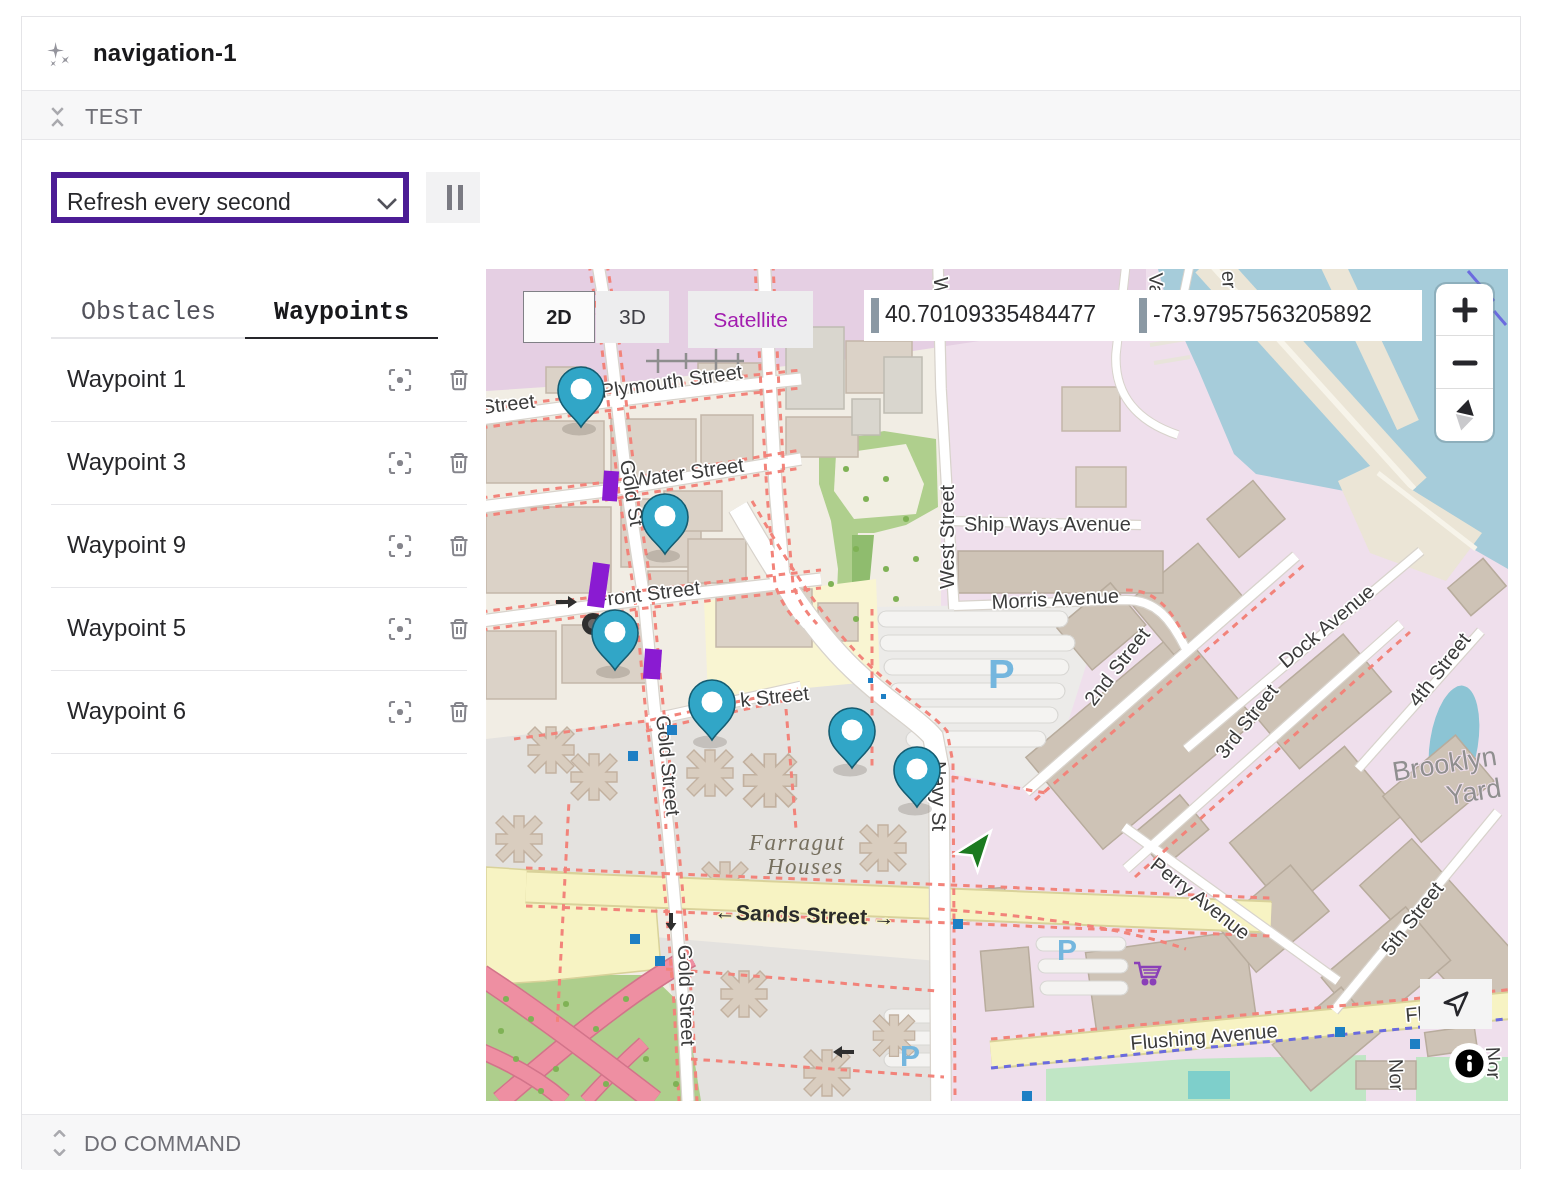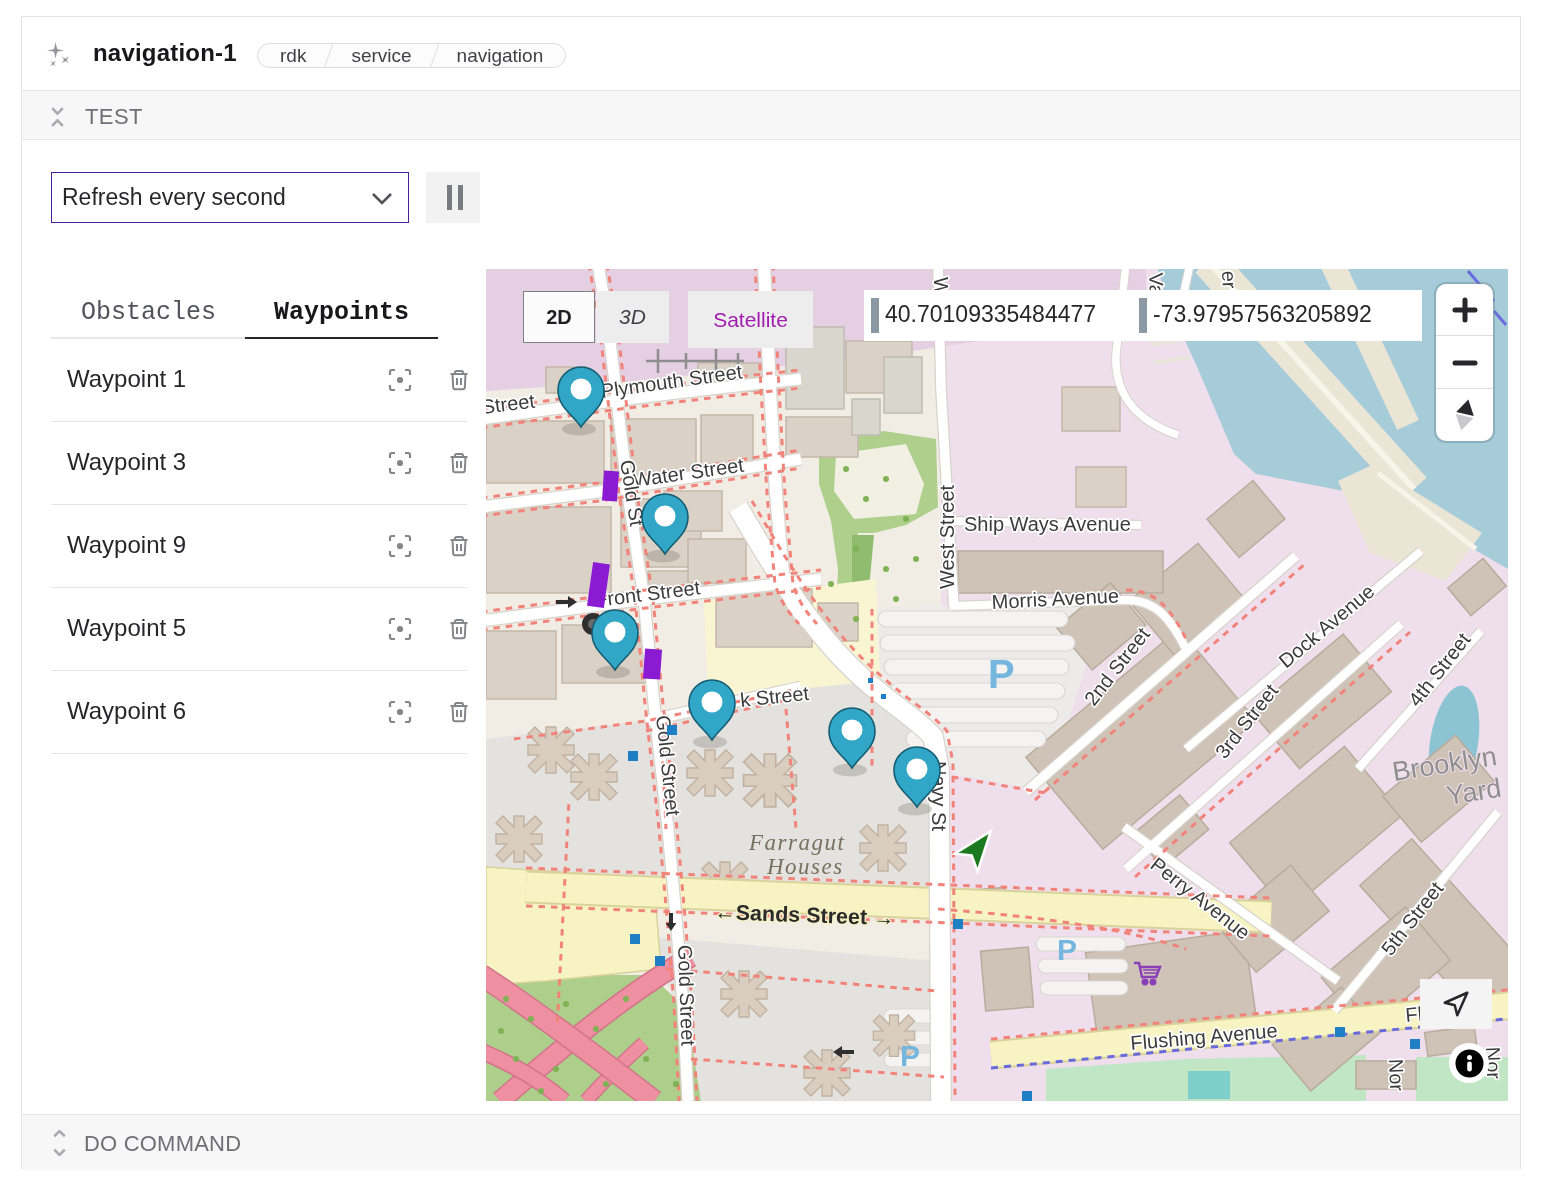--- a/index.html
+++ b/index.html
@@ -12,36 +12,36 @@
   #crumb { position:absolute; left:235px; top:26px; height:25px; border:1px solid #DDDDE0; background:#FCFCFD; border-radius:14px; display:flex; align-items:center; font-size:19px; color:#3F3F46; overflow:hidden; }
   #crumb span.t { padding:0 22px; }
   #crumb span.sep { width:1px; height:40px; background:#E0E0E3; transform:rotate(20deg); }
   
   .bar { position:absolute; left:0; width:100%; height:50px; background:#F7F7F8; border-top:1px solid #E7E7EA; border-bottom:1px solid #E7E7EA; }
   .bar .lbl { position:absolute; left:63px; top:13px; font-family:"Liberation Sans", sans-serif; font-size:22px; letter-spacing:0.4px; color:#6F6F76; }
   #testbar { top:73px; }
   #docmd { top:1097px; height:56px; border-bottom:none;text-align:right; }
   #docmd .lbl { top:16px; left:62px; font-size:22px; letter-spacing:0.2px; }
   
-  #selbox { position:absolute; left:29px; top:155px; width:358px; height:51px; border:1px solid #4c1d95; background:#fff; }
+  #selbox { position:absolute; left:29px; top:155px; width:358px; height:51px; border:6px solid #4c1d95; background:#fff; }
   #selbox .txt { position:absolute; left:10px; top:11px; font-size:23px; color:#27272A; }
   #pausebtn { position:absolute; left:404px; top:155px; width:54px; height:51px; background:#F2F2F3; }
   
   #tabs { position:absolute; left:29px; top:281px; width:416px; height:43px; }
   .tab { display:inline-block; font-family:"Liberation Mono", monospace; font-size:25px; }
   #waylist { position:absolute; left:29px; top:322px; width:416px; }
   .wrow { position:relative; height:83px; border-bottom:1px solid #E6E6E9; }
   .wrow .nm { position:absolute; left:16px; top:26px; font-size:24px; color:#27272A; }
   .wrow svg { position:absolute; top:29px; }
   
   #map { position:absolute; left:464px; top:252px; width:1022px; height:832px; }
   
   .mbtn { position:absolute; display:flex; align-items:center; justify-content:center; font-size:21px; }
   #b2d { left:501px; top:274px; width:72px; height:52px; background:#FBFBFB; border:1px solid #808086; font-weight:bold; color:#1F1F23; font-size:20px; z-index:5;}
-  #b3d { left:574px; top:274px; width:73px; height:52px; background:#EDEDEE; color:#3F3F46;font-style:italic; }
+  #b3d { left:574px; top:274px; width:73px; height:52px; background:#EDEDEE; color:#3F3F46; }
   #bsat { left:666px; top:274px; width:125px; height:57px; background:#EDEDEE; color:#a21caf; }
   .coord { position:absolute; top:273px; height:51px; background:#fff; }
   .coord .grip { position:absolute; left:7px; top:8px; width:8px; height:35px; background:#8B99A4; }
   .coord .val { position:absolute; left:21px; top:11px; font-size:23px; color:#27272A; }
   #c1 { left:809px; width:288px;margin-left:33px; }
   #c2 { left:1110px; width:290px; }
   #zoomctl { position:absolute; left:1414px; top:267px; width:57px; height:157px; background:#fff; border-radius:10px; box-shadow:0 0 0 2px rgba(110,140,150,0.45); }
   #zoomctl .cell { position:absolute; left:0; width:57px; height:52px; display:flex; align-items:center; justify-content:center; }
   #navbtn { position:absolute; left:1398px; top:962px; width:72px; height:50px; background:#F4F4F4; display:flex; align-items:center; justify-content:center; }
   #infobtn { position:absolute; left:1427px; top:1026px; width:40px; height:40px; background:#fff; border-radius:50%; display:flex; align-items:center; justify-content:center; }
@@ -49,27 +49,20 @@
 </head>
 <body>
 <div id="card">
   <div id="hdr">
     <svg class="abs" style="left:24px;top:23px" width="28" height="28" viewBox="0 0 28 28">
       <path id="sprk" d="M9.6,2 Q10.8,8.4 11.4,9 Q12,9.6 18,10.4 Q12,11.2 11.4,11.8 Q10.8,12.4 9.6,18.8 Q8.4,12.4 7.8,11.8 Q7.2,11.2 1.2,10.4 Q7.2,9.6 7.8,9 Q8.4,8.4 9.6,2 Z" fill="#94949C"></path>
       <use href="#sprk" transform="translate(19.3,19.9) rotate(45) scale(0.62) translate(-9.6,-10.4)" fill="#9E9EA6"></use>
       <use href="#sprk" transform="translate(7.2,23.5) rotate(45) scale(0.45) translate(-9.6,-10.4)" fill="#9E9EA6"></use>
     </svg>
     <div id="title">navigation-1</div>
-    <div id="crumb">
-        <span class="t">rdk</span>
-        <span class="sep"></span>
-        <span class="t">service</span>
-        <span class="sep"></span>
-        <span class="t">navigation</span>
-      </div>
   </div>
   <div class="bar" id="testbar">
     <svg class="abs" style="left:29px;top:16px" width="13" height="20" viewBox="0 0 13 20">
       <path d="M1.2 1.2 L6.5 6.6 L11.8 1.2" stroke="#A9A9AE" stroke-width="2.5" fill="none"></path>
       <path d="M1.2 18.8 L6.5 13.4 L11.8 18.8" stroke="#A9A9AE" stroke-width="2.5" fill="none"></path>
     </svg>
     <div class="lbl">TEST</div>
   </div>
   <div id="selbox">
     <div class="txt">Refresh every second</div>

